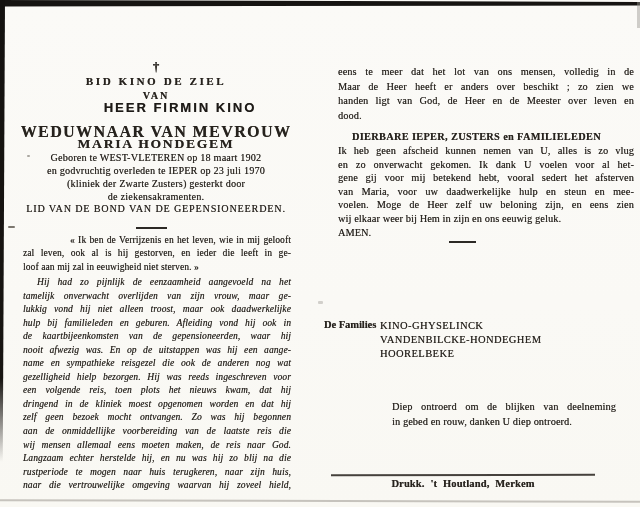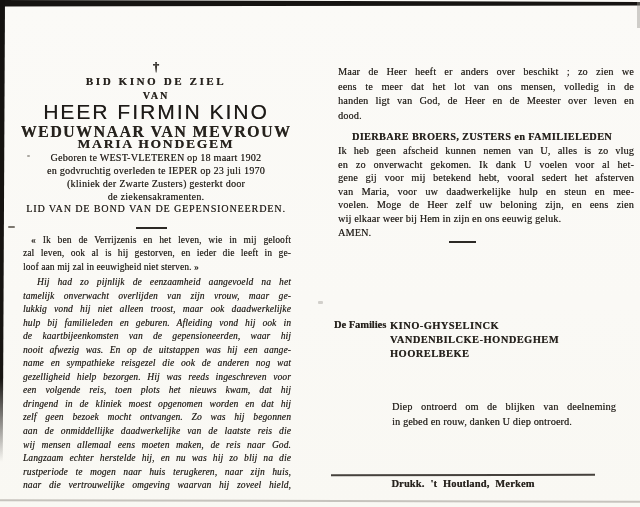--- a/index.html
+++ b/index.html
@@ -20,58 +20,58 @@
   .edge-bottom{position:absolute;left:-3px;top:500px;width:646px;height:1.6px;background:#c6c3bd;transform:rotate(0.12deg);}
   .edge-right{position:absolute;right:0;top:2px;width:3px;height:26px;background:#9a9691;opacity:.45;}
   .speck{position:absolute;background:#5c564e;border-radius:1px;}
 
   
   .hdr{position:absolute;left:0;top:0;width:312px;text-align:center;}
   .cross{position:absolute;top:59px;width:100%;font-size:13px;font-weight:bold;}
   .h-bid{position:absolute;top:75px;width:100%;font-size:11px;font-weight:bold;letter-spacing:2.6px;}
   .h-van{position:absolute;top:90px;width:100%;font-size:10px;font-weight:bold;letter-spacing:2px;}
   .h-name{position:absolute;top:100px;width:100%;font-family:"Liberation Sans",sans-serif;
-          font-size:21px;font-weight:normal;letter-spacing:2px;color:#1d1a17;}
+          font-size:13px;font-weight:bold;letter-spacing:2px;color:#1d1a17;padding-left:24px;}
   .h-wed{position:absolute;top:123px;width:100%;font-size:16px;font-weight:bold;letter-spacing:1.4px;}
   .h-maria{position:absolute;top:136px;width:100%;font-size:13.5px;font-weight:bold;letter-spacing:1.8px;}
   .vita{position:absolute;top:152px;width:100%;}
   .vita .line{font-size:10px;line-height:12.9px;text-align:center;letter-spacing:.25px;}
   .h-lid{position:absolute;top:203px;width:100%;font-size:10px;letter-spacing:.9px;}
 
   .rule{position:absolute;background:#2c2925;height:2px;}
   .rule-left{left:136px;top:227px;width:31px;}
   .rule-right{left:449px;top:241px;width:27px;}
   .rule-long{left:331px;top:474px;width:264px;background:#45413c;transform:rotate(-0.15deg);}
 
   .para .line{text-align:justify;text-align-last:justify;}
   .para .line:last-child{text-align-last:left;}
   .para.last2-flat .line:nth-last-child(2){text-align-last:left;}
 
   .quote{position:absolute;left:23px;top:234px;width:268px;}
   .quote .line{font-size:9.4px;line-height:13.4px;letter-spacing:.15px;}
-  .quote .line:first-child{text-indent:8px;}
+  .quote .line:first-child{text-indent:8px;margin-left:39px;}
 
   .eulogy{position:absolute;left:23px;top:276px;width:268px;}
   .eulogy .line{font-size:9.4px;line-height:13.55px;letter-spacing:.15px;font-style:italic;}
   .eulogy .line:first-child{text-indent:14px;}
   .eulogy .line:last-child{text-align-last:justify;}
 
   
   .providence{position:absolute;left:338px;top:65px;width:296px;}
   .providence .line{font-size:10.2px;line-height:14.6px;letter-spacing:.15px;}
 
   .address{position:absolute;left:338px;top:131px;width:296px;font-size:10.2px;
            font-weight:bold;letter-spacing:.4px;text-indent:14px;}
 
   .farewell{position:absolute;left:338px;top:144px;width:296px;}
   .farewell .line{font-size:10.2px;line-height:13.6px;letter-spacing:.15px;}
 
-  .families{position:absolute;left:334px;top:319px;width:296px;display:flex;}
+  .families{position:absolute;left:324px;top:319px;width:296px;display:flex;}
   .families-label{font-size:10.4px;font-weight:bold;width:56px;flex:none;}
-  .family-names .line{font-size:10.4px;font-weight:bold;letter-spacing:.5px;line-height:13.8px;}
+  .family-names .line{font-size:10.4px;font-weight:normal;letter-spacing:.5px;line-height:13.8px;}
 
   .thanks{position:absolute;left:392px;top:400px;width:224px;}
   .thanks .line{font-size:10.2px;line-height:14.9px;letter-spacing:.15px;}
 
   .printer{position:absolute;left:331px;top:477.5px;width:264px;text-align:center;
            font-size:10.4px;font-weight:bold;word-spacing:3px;letter-spacing:.2px;}
 </style>
 </head>
 <body>
 
@@ -115,37 +115,37 @@
         <div class="line">tamelijk onverwacht overlijden van zijn vrouw, maar ge-</div>
         <div class="line">lukkig vond hij niet alleen troost, maar ook daadwerkelijke</div>
         <div class="line">hulp bij familieleden en geburen. Afleiding vond hij ook in</div>
         <div class="line">de kaartbijeenkomsten van de gepensioneerden, waar hij</div>
         <div class="line">nooit afwezig was. En op de uitstappen was hij een aange-</div>
         <div class="line">name en sympathieke reisgezel die ook de anderen nog wat</div>
         <div class="line">gezelligheid hielp bezorgen. Hij was reeds ingeschreven voor</div>
         <div class="line">een volgende reis, toen plots het nieuws kwam, dat hij</div>
         <div class="line">dringend in de kliniek moest opgenomen worden en dat hij</div>
         <div class="line">zelf geen bezoek mocht ontvangen. Zo was hij begonnen</div>
-        <div class="line">aan de onmiddellijke daadwerkelijke van de laatste reis die</div>
+        <div class="line">aan de onmiddellijke voorbereiding van de laatste reis die</div>
         <div class="line">wij mensen allemaal eens moeten maken, de reis naar God.</div>
         <div class="line">Langzaam echter herstelde hij, en nu was hij zo blij na die</div>
         <div class="line">rustperiode te mogen naar huis terugkeren, naar zijn huis,</div>
         <div class="line">naar die vertrouwelijke omgeving waarvan hij zoveel hield,</div>
       </div>
   </div>
 
   <div>
     <div class="providence para txt">
+        <div class="line">eens te meer dat het lot van ons mensen, volledig in de</div>
         <div class="line">Maar de Heer heeft er anders over beschikt ; zo zien we</div>
-        <div class="line">eens te meer dat het lot van ons mensen, volledig in de</div>
         <div class="line">handen ligt van God, de Heer en de Meester over leven en</div>
         <div class="line">dood.</div>
       </div>
 
-    <div class="address txt">DIERBARE BROERS, ZUSTERS en FAMILIELEDEN</div>
+    <div class="address txt">DIERBARE IEPER, ZUSTERS en FAMILIELEDEN</div>
 
     <div class="farewell para last2-flat txt">
         <div class="line">Ik heb geen afscheid kunnen nemen van U, alles is zo vlug</div>
         <div class="line">en zo onverwacht gekomen. Ik dank U voelen voor al het-</div>
         <div class="line">gene gij voor mij betekend hebt, vooral sedert het afsterven</div>
         <div class="line">van Maria, voor uw daadwerkelijke hulp en steun en mee-</div>
         <div class="line">voelen. Moge de Heer zelf uw beloning zijn, en eens zien</div>
         <div class="line">wij elkaar weer bij Hem in zijn en ons eeuwig geluk.</div>
         <div class="line">AMEN.</div>
       </div>

